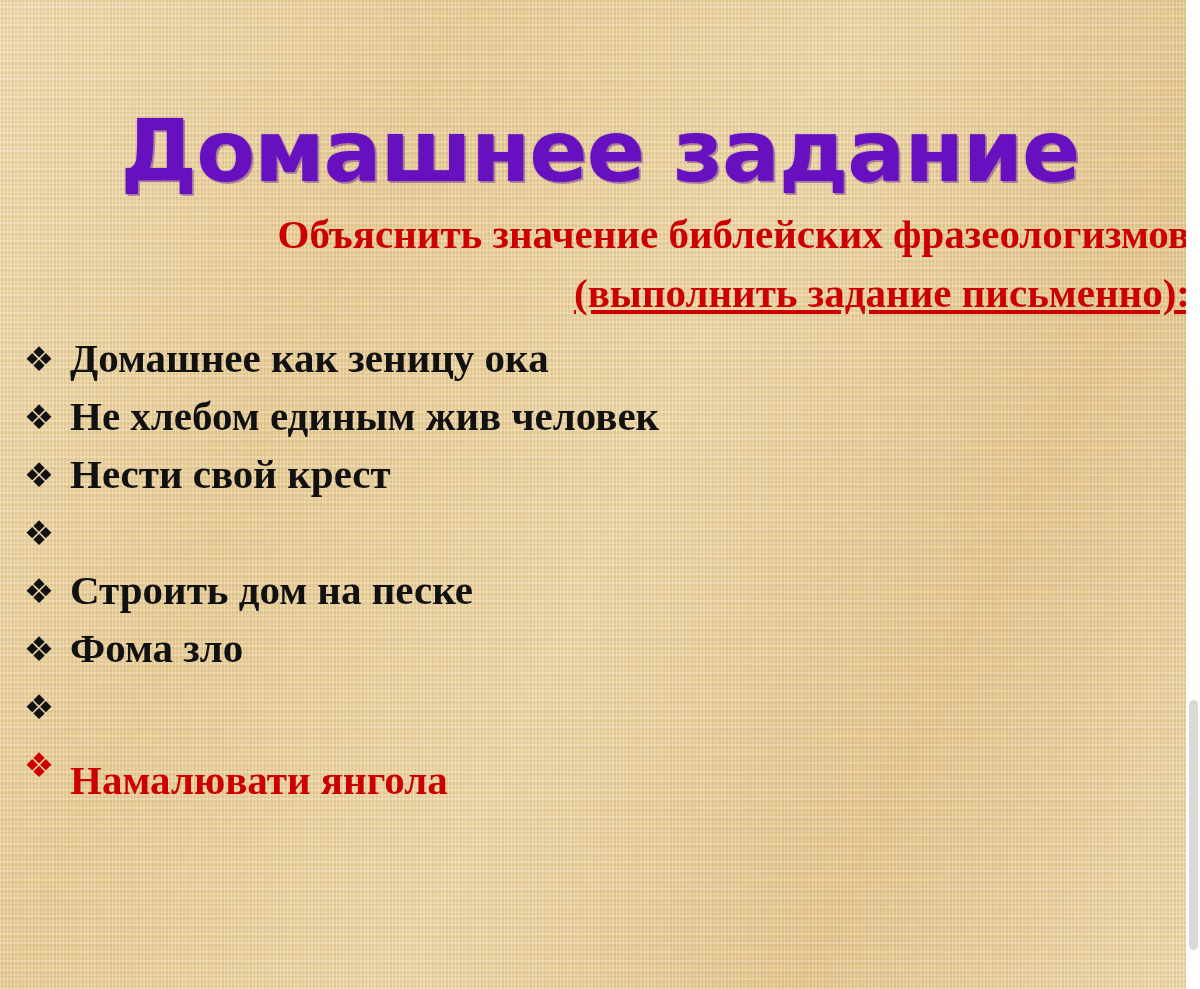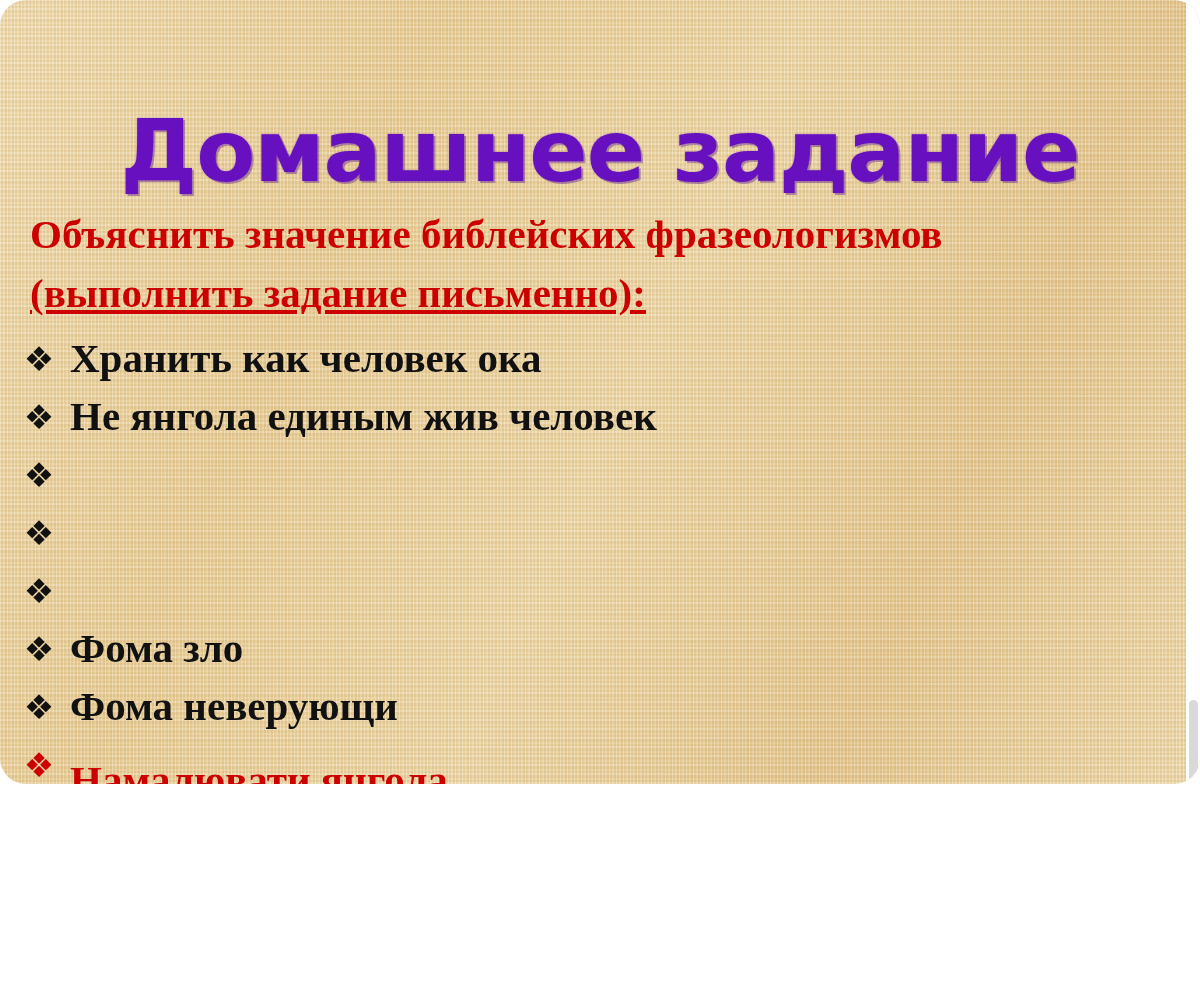--- a/index.html
+++ b/index.html
@@ -10,21 +10,21 @@
   body {
     width: 1200px;
     height: 989px;
     overflow: hidden;
     font-family: "Liberation Serif", serif;
   }
 
   .slide {
     position: relative;
     width: 1200px;
-    height: 784px;
+    height: 989px;
     box-sizing: border-box;
     overflow: hidden;
     
     background-color: #e9cf9a;
     background-image:
       repeating-linear-gradient(90deg,
         rgba(255,255,255,0.22) 0px,
         rgba(255,255,255,0.22) 1px,
         rgba(195,157,96,0.10) 1px,
         rgba(195,157,96,0.10) 3px,
@@ -35,21 +35,20 @@
       repeating-linear-gradient(0deg,
         rgba(255,255,255,0.18) 0px,
         rgba(255,255,255,0.18) 2px,
         rgba(190,150,90,0.10) 2px,
         rgba(190,150,90,0.10) 4px,
         rgba(255,255,255,0.06) 4px,
         rgba(255,255,255,0.06) 6px,
         rgba(168,128,70,0.09) 6px,
         rgba(168,128,70,0.09) 9px),
       linear-gradient(115deg, #f0dcb0 0%, #e8cd95 28%, #edd7a6 52%, #e4c68d 76%, #eed9ab 100%);
-    border-radius: 26px;
   }
 
   
   .edge-strip {
     position: absolute;
     top: 0;
     right: 0;
     width: 14px;
     height: 989px;
     background: #ffffff;
@@ -80,21 +79,21 @@
       0 0 2px rgba(90,10,170,0.45),
       2px 2px 0 rgba(70,0,140,0.35);
     white-space: nowrap;
   }
 
   .subtitle {
     position: absolute;
     left: 30px;
     right: 10px;
     top: 205px;
-    text-align: left;
+    text-align: right;
     color: #cc0000;
     font-family: "Liberation Serif", serif;
     font-weight: bold;
     font-size: 41px;
     line-height: 1.45;
     white-space: nowrap;
   }
   .subtitle .line2 {
     display: block;
     text-decoration: underline;
@@ -141,48 +140,49 @@
 
   <div class="subtitle">
     <span>Объяснить значение библейских фразеологизмов</span>
     <span class="line2">(выполнить задание письменно):</span>
   </div>
 
   <div class="bullets">
 
     <div class="bullet-row">
       <span class="bullet-mark">❖</span>
-      <span class="bullet-text">Хранить  как человек ока</span>
+      <span class="bullet-text">Домашнее  как зеницу ока</span>
     </div>
 
     <div class="bullet-row">
       <span class="bullet-mark">❖</span>
-      <span class="bullet-text">Не янгола единым жив человек</span>
+      <span class="bullet-text">Не хлебом единым жив человек</span>
+    </div>
+
+    <div class="bullet-row">
+      <span class="bullet-mark">❖</span>
+      <span class="bullet-text">Нести свой крест</span>
     </div>
 
     <div class="bullet-row">
       <span class="bullet-mark">❖</span>
     </div>
 
     <div class="bullet-row">
       <span class="bullet-mark">❖</span>
-    </div>
-
-    <div class="bullet-row">
-      <span class="bullet-mark">❖</span>
+      <span class="bullet-text">Строить дом на песке</span>
     </div>
 
     <div class="bullet-row">
       <span class="bullet-mark">❖</span>
       <span class="bullet-text">Фома зло</span>
     </div>
 
     <div class="bullet-row">
       <span class="bullet-mark">❖</span>
-      <span class="bullet-text">Фома неверующи</span>
     </div>
 
     <div class="bullet-row">
       <span class="bullet-mark red">❖</span>
       <span class="bullet-text red">Намалювати янгола</span>
     </div>
 
   </div>
 
   <div class="edge-strip">

